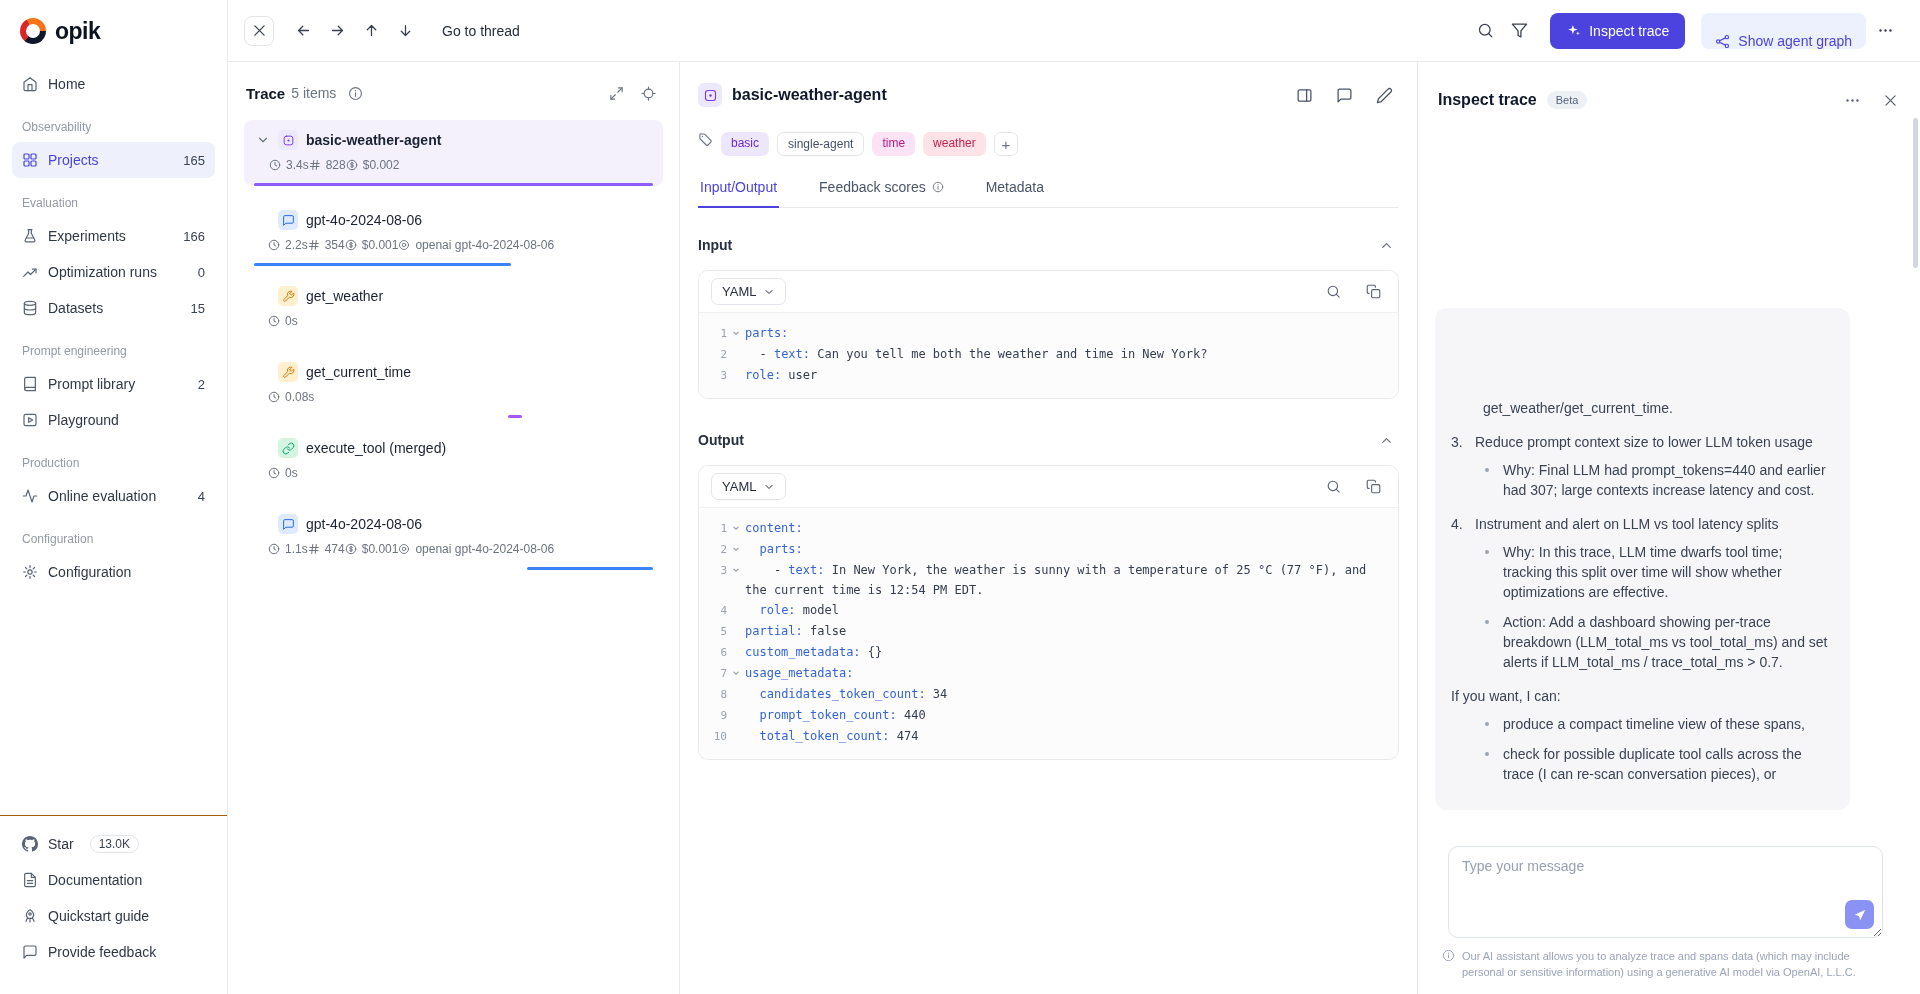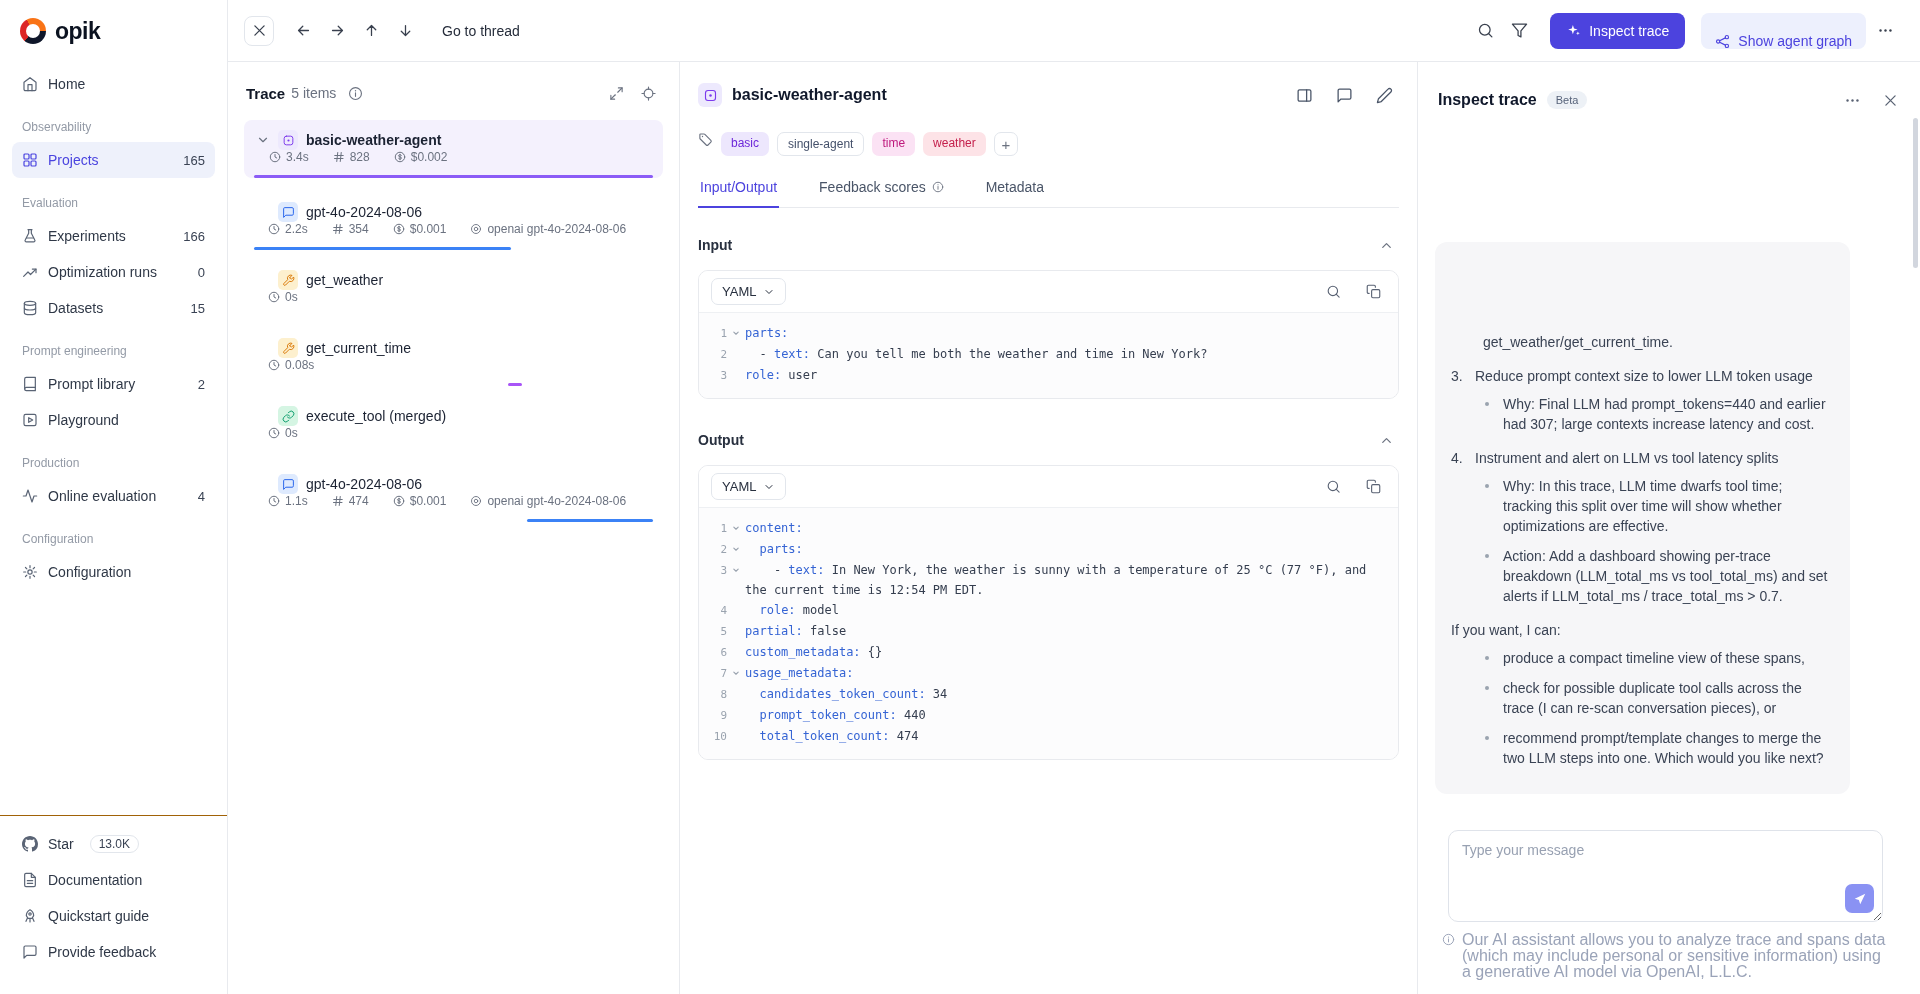--- a/index.html
+++ b/index.html
@@ -58,21 +58,21 @@
 .row-name{font-size:14px;color:#1B2232}
 .trace-row.root .row-name{font-weight:600}
 .span-ic{width:20px;height:20px;border-radius:5px;display:inline-flex;align-items:center;justify-content:center;flex:none}
 .span-ic svg{width:13px;height:13px}
 .span-ic.agent{background:#EDE9FD;color:#7C3AED}
 .span-ic.llm{background:#DEEAFE;color:#2563EB}
 .span-ic.tool{background:#FDF0CE;color:#D97706}
 .span-ic.merged{background:#D5F5E3;color:#0A9B6C}
 .span-ic.big{width:24px;height:24px;border-radius:6px}
 .span-ic.big svg{width:15px;height:15px}
-.row-stats{display:flex;align-items:center;gap:24px;}
+.row-stats{display:flex;align-items:center;gap:0;margin-top:8px}
 .trace-row.root .row-stats{margin-left:13px}
 .trace-row.child .row-stats{margin-left:-10px}
 .stat{display:inline-flex;align-items:center;gap:5px;font-size:12px;color:#6B7280;white-space:nowrap}
 .stat .ic{width:12px;height:12px}
 .bar-track{position:absolute;left:10px;right:10px;bottom:0;height:3px}
 .bar{position:absolute;top:0;height:3px;border-radius:2px}
 
 .detail-panel{flex:1;min-width:0;border-right:1px solid #E8EAEE;display:flex;flex-direction:column}
 .detail-head{padding:18px 18px 0;flex:none}
 .d-title-row{display:flex;align-items:center;gap:10px}
@@ -121,21 +121,21 @@
 .num-text{flex:1}
 .chat-para{margin:14px 0 8px}
 .chat-bullets{margin:0 0 0 32px}
 .chat-bullets li{position:relative;padding-left:20px;margin-bottom:10px}
 .chat-bullets li::before{content:'';position:absolute;left:2px;top:8px;width:4px;height:4px;border-radius:50%;background:#9AA3AF}
 .chat-input-wrap{flex:none;margin:10px 37px 6px 30px;position:relative}
 .chat-input{width:100%;height:92px;border:1px solid #DFE3EA;border-radius:10px;padding:11px 13px;font-family:inherit;font-size:14px;color:#2F3847;outline:none;display:block;background:#fff}
 .chat-input::placeholder{color:#98A1B2}
 .send-btn{position:absolute;right:9px;bottom:9px;width:29px;height:29px;border-radius:7px;background:#8A92F3;color:#fff;display:flex;align-items:center;justify-content:center}
 .send-btn .ic{width:14px;height:14px}
-.disclaimer{flex:none;display:flex;gap:7px;margin:4px 30px 14px 24px;font-size:16px;line-height:16px;color:#9AA3B8}
+.disclaimer{flex:none;display:flex;gap:7px;margin:4px 30px 14px 24px;font-size:11px;line-height:16px;color:#9AA3B8}
 .disclaimer .ic{color:#9AA3B8;margin-top:1px;width:13px;height:13px}
 .scroll-thumb{position:absolute;right:2px;top:56px;width:5px;height:150px;border-radius:3px;background:#D2D6DE;cursor:pointer}
 </style>
 </head>
 <body>
 
 <div class="app">
 
   <aside class="sidebar">
     <div class="logo-row">
@@ -900,21 +900,20 @@
                 <span class="num-text">Instrument and alert on LLM vs tool latency splits</span>
               </div>
               <ul class="chat-bullets">
                 <li>Why: In this trace, LLM time dwarfs tool time; tracking this split over time will show whether optimizations are effective.</li>
                 <li>Action: Add a dashboard showing per-trace breakdown (LLM_total_ms vs tool_total_ms) and set alerts if LLM_total_ms / trace_total_ms &gt; 0.7.</li>
               </ul>
               <div class="chat-para">If you want, I can:</div>
               <ul class="chat-bullets">
                 <li>produce a compact timeline view of these spans,</li>
                 <li>check for possible duplicate tool calls across the trace (I can re-scan conversation pieces), or</li>
-                <li>recommend prompt/template changes to merge the two LLM steps into one. Which would you like next?</li>
               </ul>
             </div>
         </div>
         <div class="chat-input-wrap">
           <textarea class="chat-input" placeholder="Type your message" style=""></textarea>
           <button class="send-btn">
               <span class="ic">
                 <svg viewBox="0 0 24 24" fill="none" stroke="currentColor" stroke-width="1.8" stroke-linecap="round" stroke-linejoin="round">
                   <path d="M3 11.6 21 3l-8.6 18-2.3-7.1Z" fill="currentColor" stroke="none"></path>
                 </svg>

